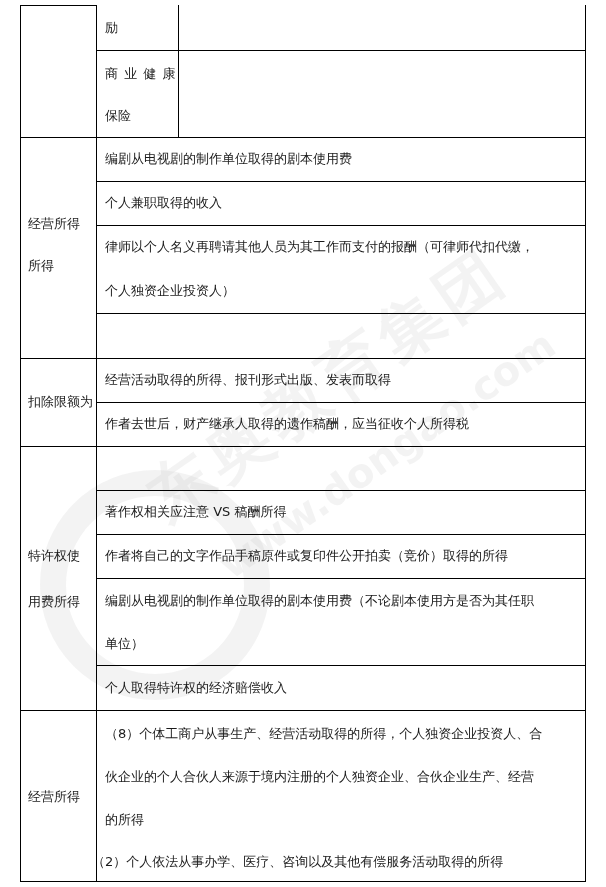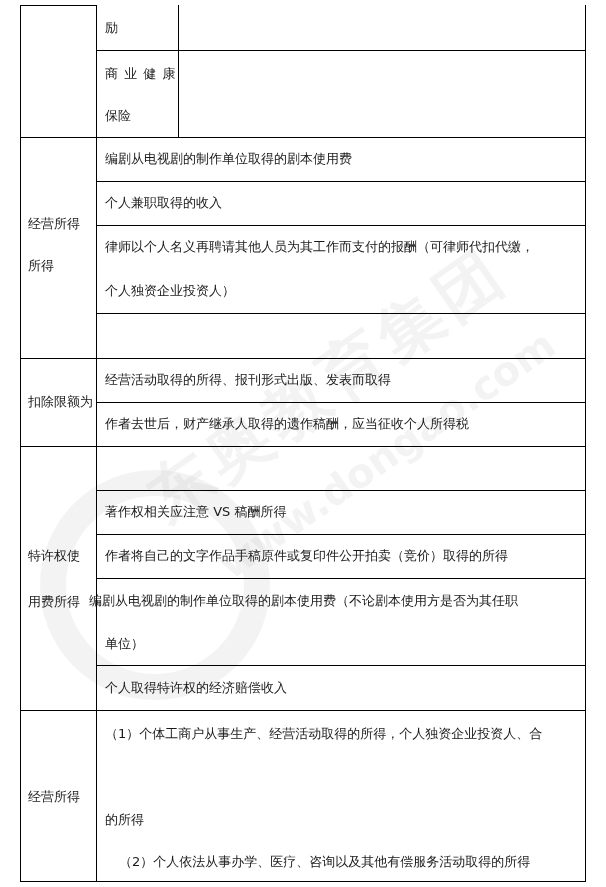--- a/index.html
+++ b/index.html
@@ -65,22 +65,23 @@
   <div class="txt" style="left:105px;top:283px">个人独资企业投资人）</div>
 
   <div class="txt" style="left:28px;top:394px">扣除限额为</div>
   <div class="txt" style="left:105px;top:372px">经营活动取得的所得、报刊形式出版、发表而取得</div>
   <div class="txt" style="left:105px;top:416px">作者去世后，财产继承人取得的遗作稿酬，应当征收个人所得税</div>
 
   <div class="txt" style="left:28px;top:548px">特许权使</div>
   <div class="txt" style="left:28px;top:594px">用费所得</div>
   <div class="txt" style="left:105px;top:504px">著作权相关应注意 VS 稿酬所得</div>
   <div class="txt" style="left:105px;top:548px">作者将自己的文字作品手稿原件或复印件公开拍卖（竞价）取得的所得</div>
-  <div class="txt" style="left:89px;top:593px">编剧从电视剧的制作单位取得的剧本使用费（不论剧本使用方是否为其任职</div>
+  <div class="txt" style="left:105px;top:593px">编剧从电视剧的制作单位取得的剧本使用费（不论剧本使用方是否为其任职</div>
   <div class="txt" style="left:105px;top:636px">单位）</div>
   <div class="txt" style="left:105px;top:680px">个人取得特许权的经济赔偿收入</div>
 
   <div class="txt" style="left:28px;top:789px">经营所得</div>
-  <div class="txt" style="left:105px;top:726px">（1）个体工商户从事生产、经营活动取得的所得，个人独资企业投资人、合</div>
+  <div class="txt" style="left:105px;top:726px">（8）个体工商户从事生产、经营活动取得的所得，个人独资企业投资人、合</div>
+  <div class="txt" style="left:105px;top:769px">伙企业的个人合伙人来源于境内注册的个人独资企业、合伙企业生产、经营</div>
   <div class="txt" style="left:105px;top:812px">的所得</div>
-  <div class="txt" style="left:119px;top:854px">（2）个人依法从事办学、医疗、咨询以及其他有偿服务活动取得的所得</div>
+  <div class="txt" style="left:92px;top:854px">（2）个人依法从事办学、医疗、咨询以及其他有偿服务活动取得的所得</div>
 
 </div>
 
 </body></html>

